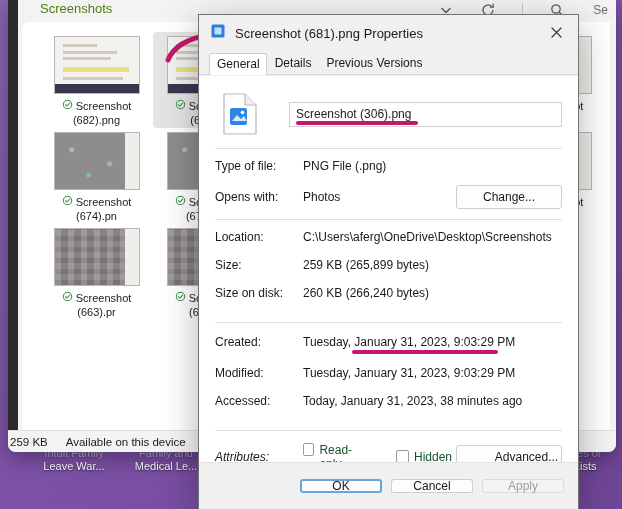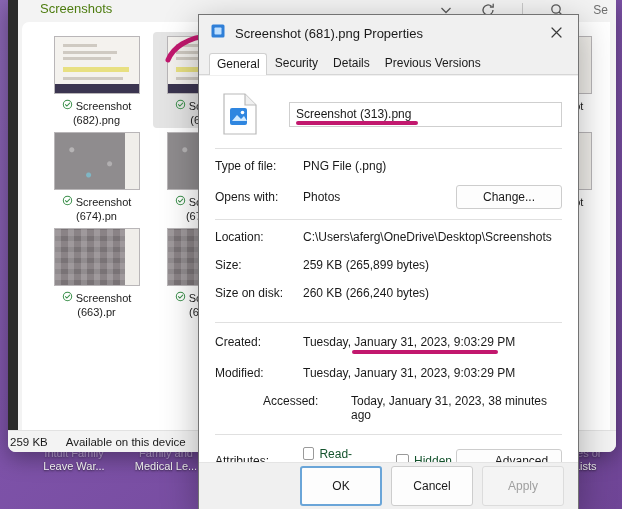--- a/index.html
+++ b/index.html
@@ -198,21 +198,21 @@
   }
   .cb-wrap { display: flex; font-size: 12px; color:#14532d; }
 
   .dlg-footer {
     position: absolute; left: 0; right: 0; bottom: 0; height: 47px;
     background: #f0f0f0;
     display: flex; align-items: center; justify-content: flex-end;
     gap: 9px; padding-right: 14px;
     border-top: 1px solid #e4e4e4;
   }
-  .btn-foot { width: 82px; height: 40px; }
+  .btn-foot { width: 82px; height: 14px; }
 
   
   .annot-underline {
     position: absolute; height: 4px; background: #c2186e; border-radius: 2px;
   }
   .annot-arrow { position: absolute; pointer-events: none; }
 </style>
 </head>
 <body>
 
@@ -483,39 +483,38 @@
       <span class="dlg-title-text">Screenshot (681).png Properties</span>
       <div class="dlg-close">
         <svg width="11" height="11" viewBox="0 0 11 11" stroke="currentColor" stroke-width="1.2">
           <path d="M1 1 L10 10 M10 1 L1 10" stroke-linecap="round"></path>
         </svg>
       </div>
     </div>
 
     <div class="tabstrip" id="tabstrip">
         <div class="tab active">General</div>
-        <div class="tab">Security</div>
         <div class="tab">Details</div>
         <div class="tab">Previous Versions</div>
       </div>
 
     <div class="dlg-page">
 
       <div class="row-top">
         <span class="file-big-icon">
           <svg width="38" height="44" viewBox="0 0 38 44">
             <path d="M3 2 h21 l11 11 v29 h-32 z" fill="#ffffff" stroke="#b9b9b9" stroke-width="1.2"></path>
             <path d="M24 2 v11 h11" fill="#f0f0f0" stroke="#b9b9b9" stroke-width="1.2"></path>
             <rect x="9" y="16" width="17" height="17" rx="2" fill="#2f86e0"></rect>
             <path d="M11 29 l5-6 4 4 3-3 3 5 z" fill="#cfe9ff"></path>
             <circle cx="21.5" cy="20.5" r="1.8" fill="#ffffff"></circle>
           </svg>
         </span>
         <div class="name-field">
-          <span>Screenshot (313).png</span>
+          <span>Screenshot (306).png</span>
           <span class="annot-underline" style="left:6px; bottom:1px; width:122px;"></span>
         </div>
       </div>
 
       <div class="hr"></div>
 
       <div class="prop-row">
         <span class="prop-label">Type of file:</span>
         <span class="prop-value">PNG File (.png)</span>
       </div>
@@ -547,29 +546,29 @@
         <span class="prop-label">Created:</span>
         <span class="prop-value">
           <span>Tuesday, January 31, 2023, 9:03:29 PM</span>
           <span class="annot-underline" style="left:49px; top:15px; width:146px;"></span>
         </span>
       </div>
       <div class="prop-row" style="margin-top:7px;">
         <span class="prop-label">Modified:</span>
         <span class="prop-value">Tuesday, January 31, 2023, 9:03:29 PM</span>
       </div>
-      <div class="prop-row" style="margin-top:4px;margin-left:48px;">
+      <div class="prop-row" style="margin-top:4px;">
         <span class="prop-label">Accessed:</span>
         <span class="prop-value">Today, January 31, 2023, 38 minutes ago</span>
       </div>
 
       <div class="hr" style="margin:12px 0;"></div>
 
       <div class="attr-row">
-        <span class="prop-label" style="font-size:12px;">Attributes:</span>
+        <span class="prop-label" style="font-size:12px;font-style:italic;">Attributes:</span>
         <label class="cb-wrap" style="width:96px;">
           <span class="cbox"></span>
           <span>Read-only</span>
         </label>
         <label class="cb-wrap" style="width:88px;padding-left:30px;">
           <span class="cbox"></span>
           <span>Hidden</span>
         </label>
         <button class="btn wide" style="margin-left:4px;padding-left:45px;">Advanced...</button>
       </div>

